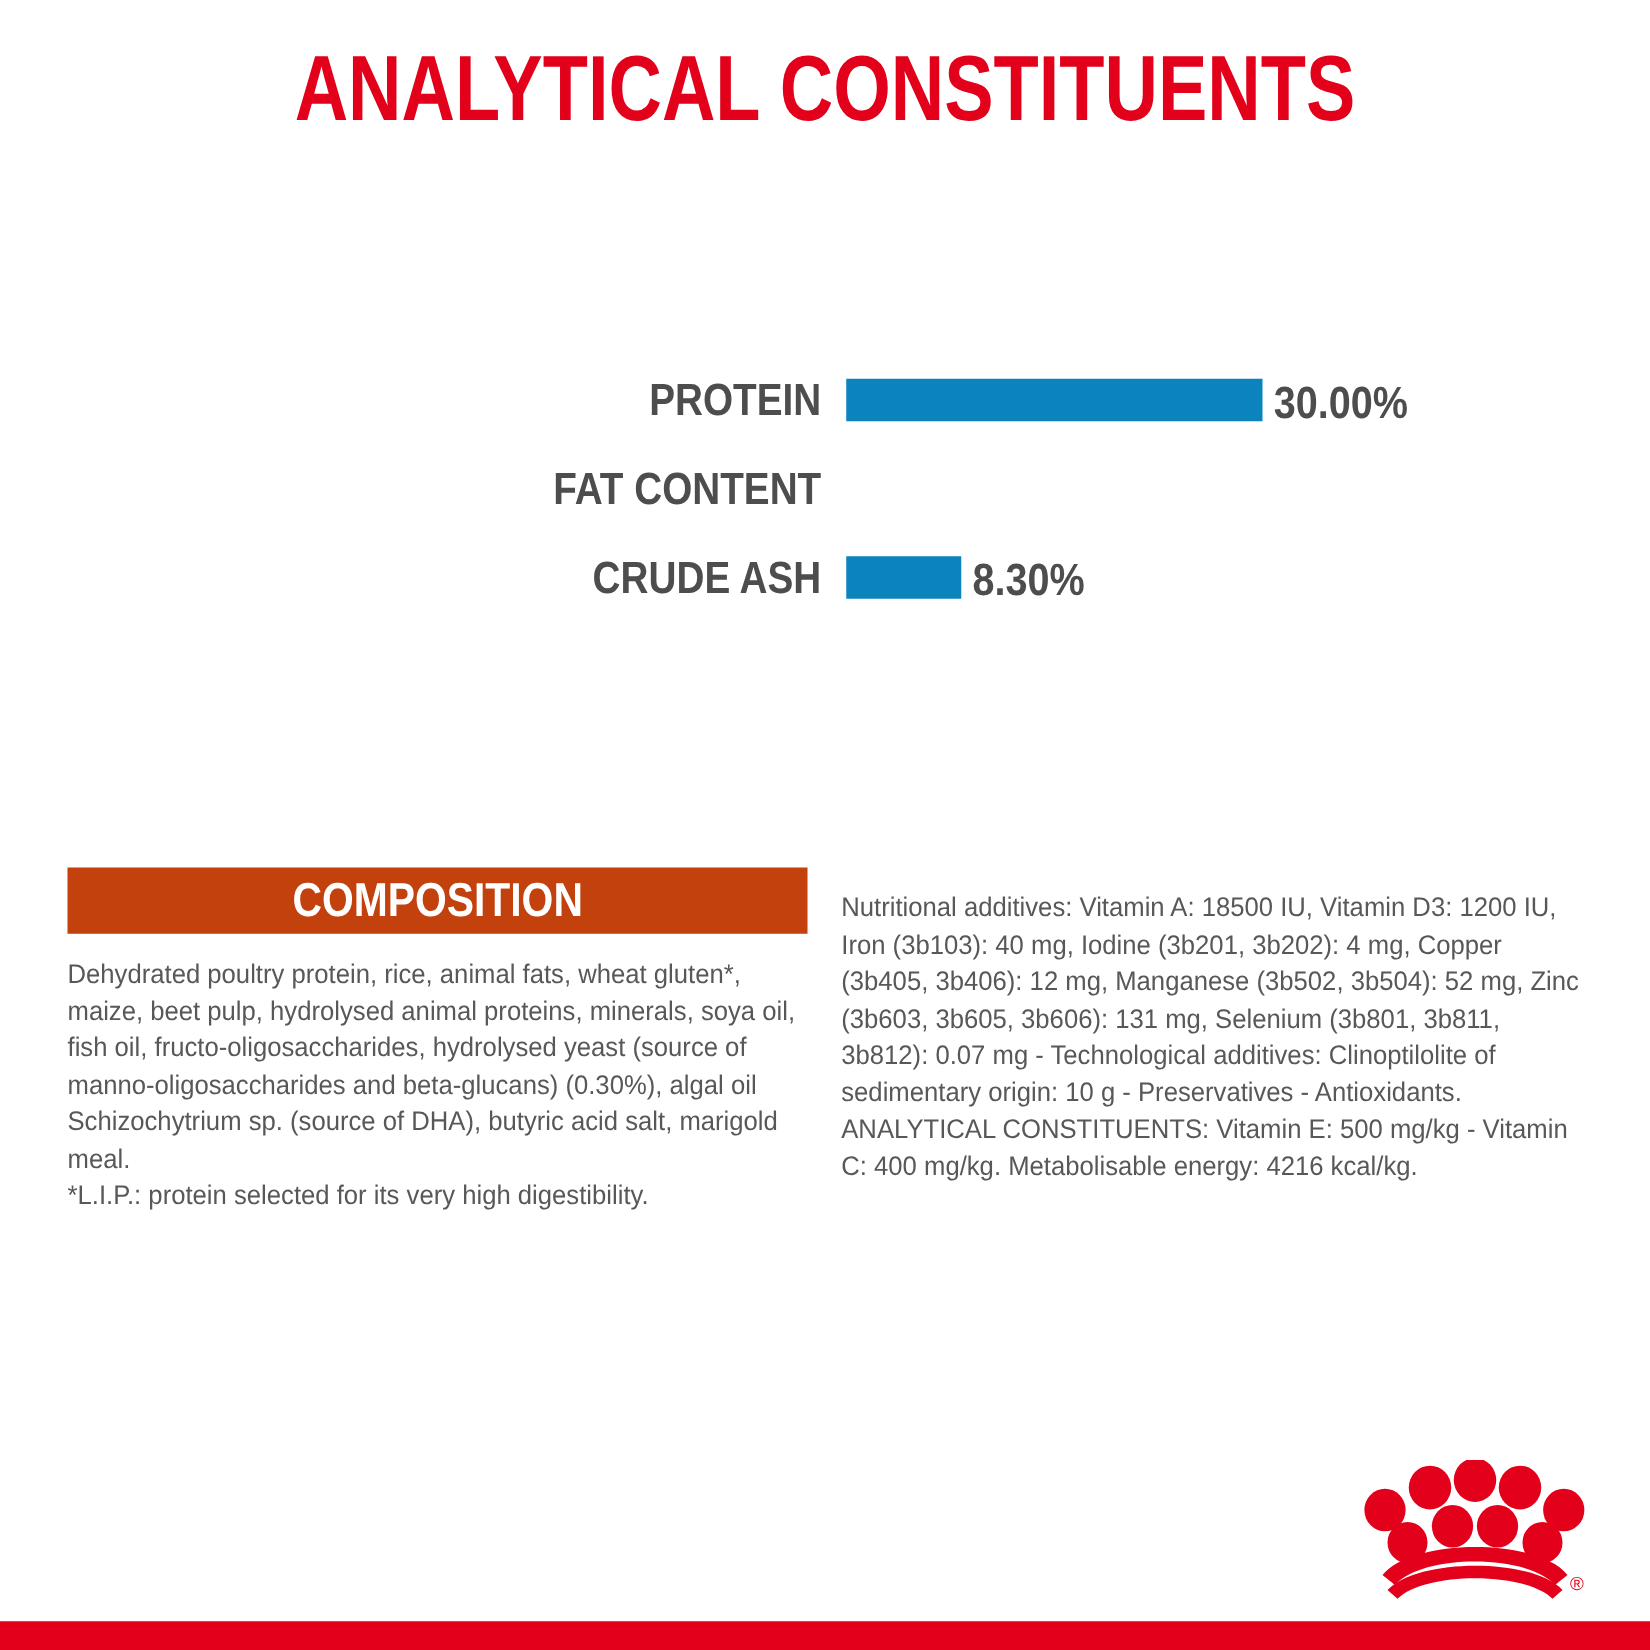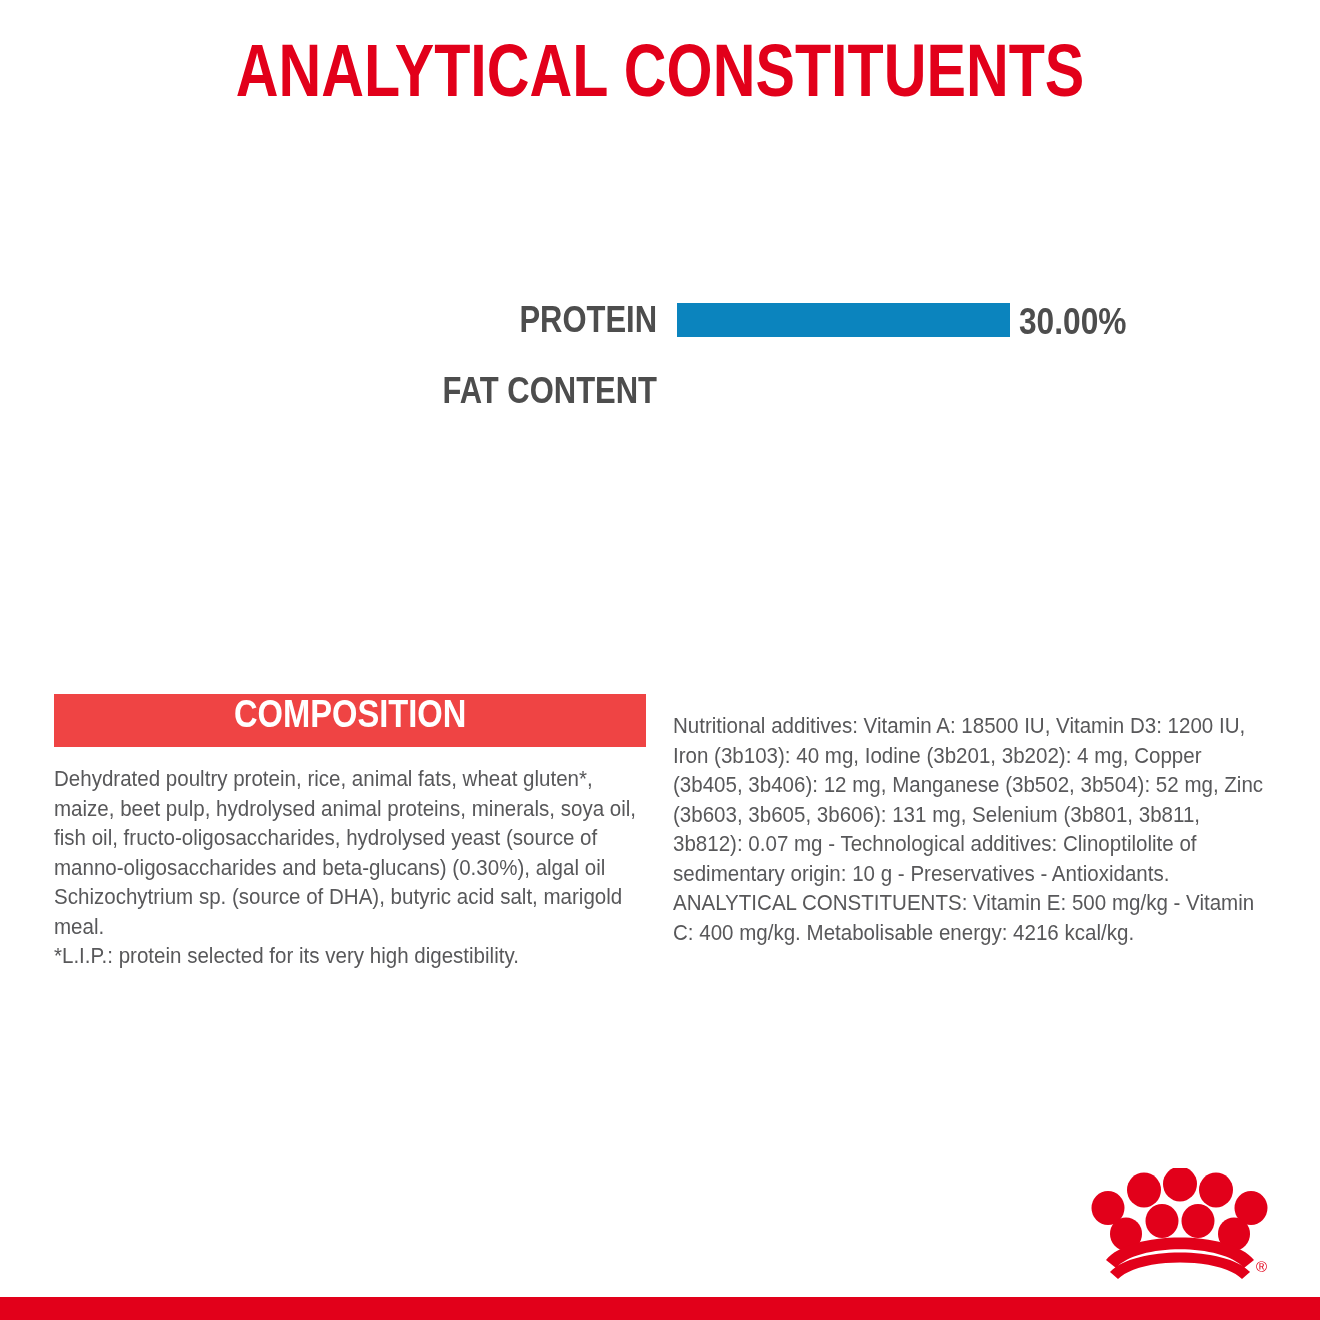--- a/index.html
+++ b/index.html
@@ -88,24 +88,24 @@
     top: 694px;
     left: 54px;
     width: 1212px;
     display: flex;
     gap: 27px;
   }
   .panel {
     width: 592px;
   }
   .panel-head {
-    background: #ef4444;
+    background: #c2410c;
     height: 53px;
     display: flex;
-    align-items: flex-start;
+    align-items: center;
     justify-content: center;
   }
   .panel-head-text {
     color: #ffffff;
     font-family: "Liberation Sans", sans-serif;
     font-weight: bold;
     font-size: 38px;
     line-height: 40px;
     white-space: nowrap;
     transform: scaleX(0.86);
@@ -157,20 +157,27 @@
     <div class="bar-track">
       <span class="bar-fill" style="width:333px"></span>
       <span class="bar-value">30.00%</span>
     </div>
   </div>
 
   <div class="bar-row">
     <div class="bar-label">FAT CONTENT</div>
   </div>
 
+  <div class="bar-row">
+    <div class="bar-label">CRUDE ASH</div>
+    <div class="bar-track">
+      <span class="bar-fill" style="width:92px"></span>
+      <span class="bar-value">8.30%</span>
+    </div>
+  </div>
 
 
 
 </div>
 
 <div class="panels">
 
   <div class="panel">
     <div class="panel-head">
       <span class="panel-head-text">COMPOSITION</span>

